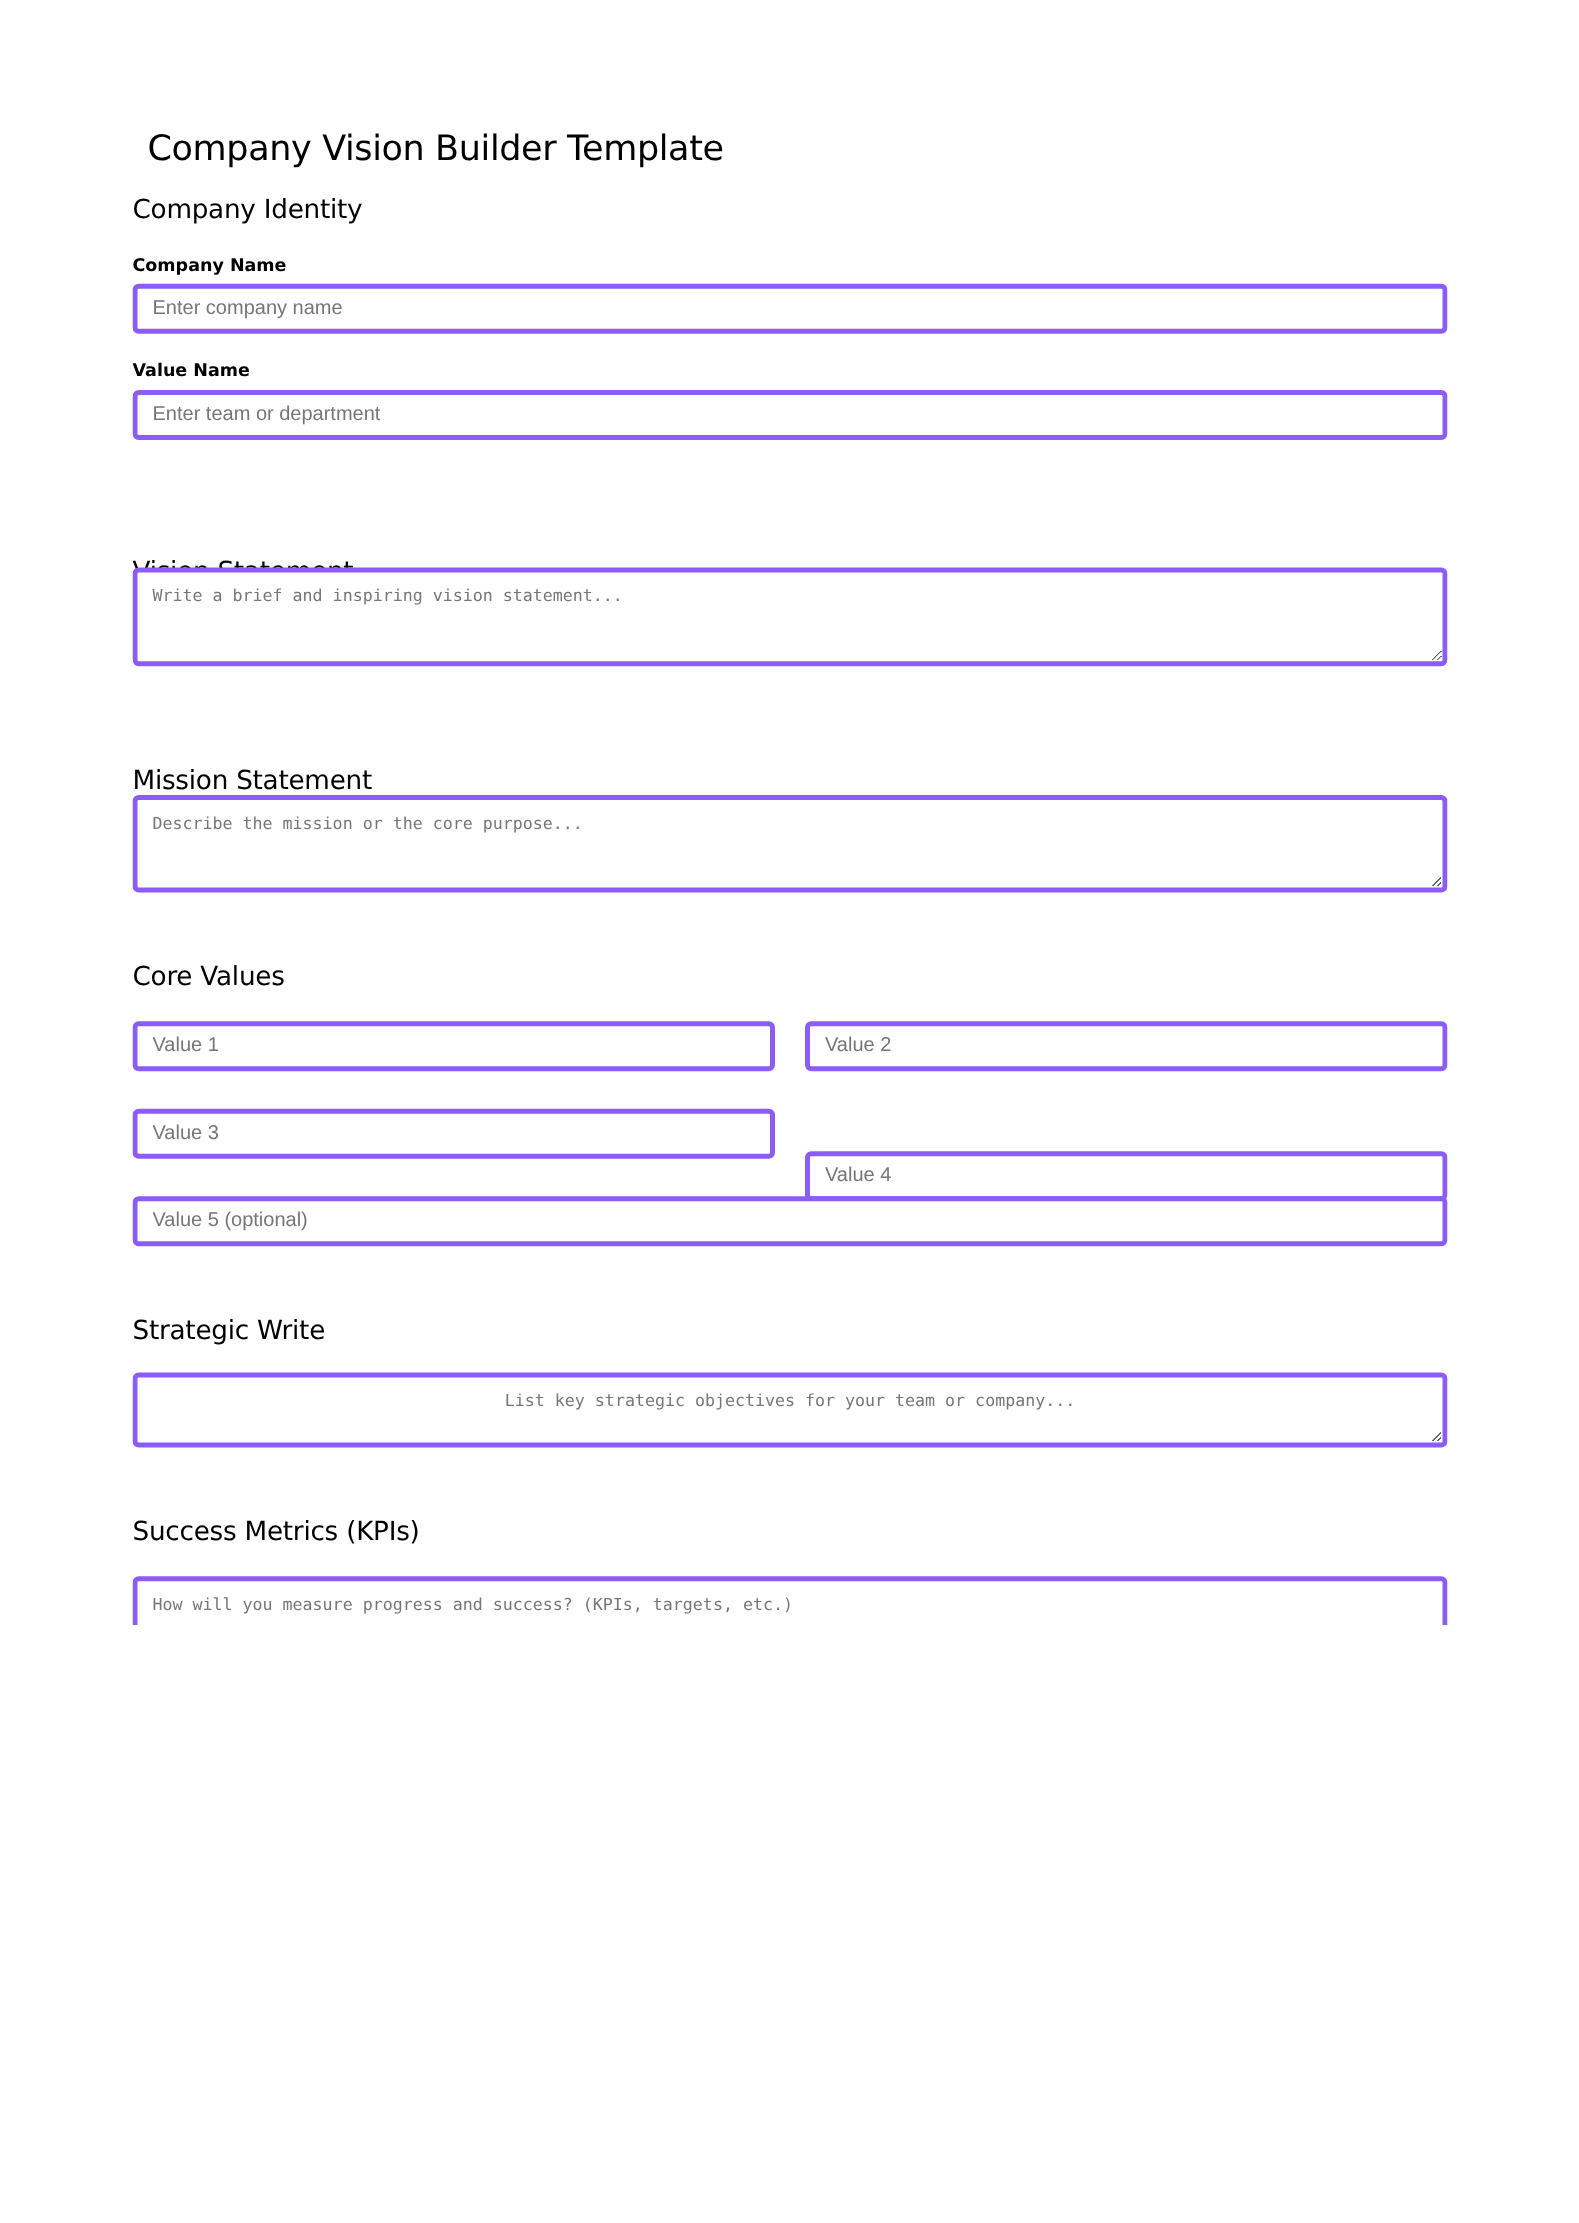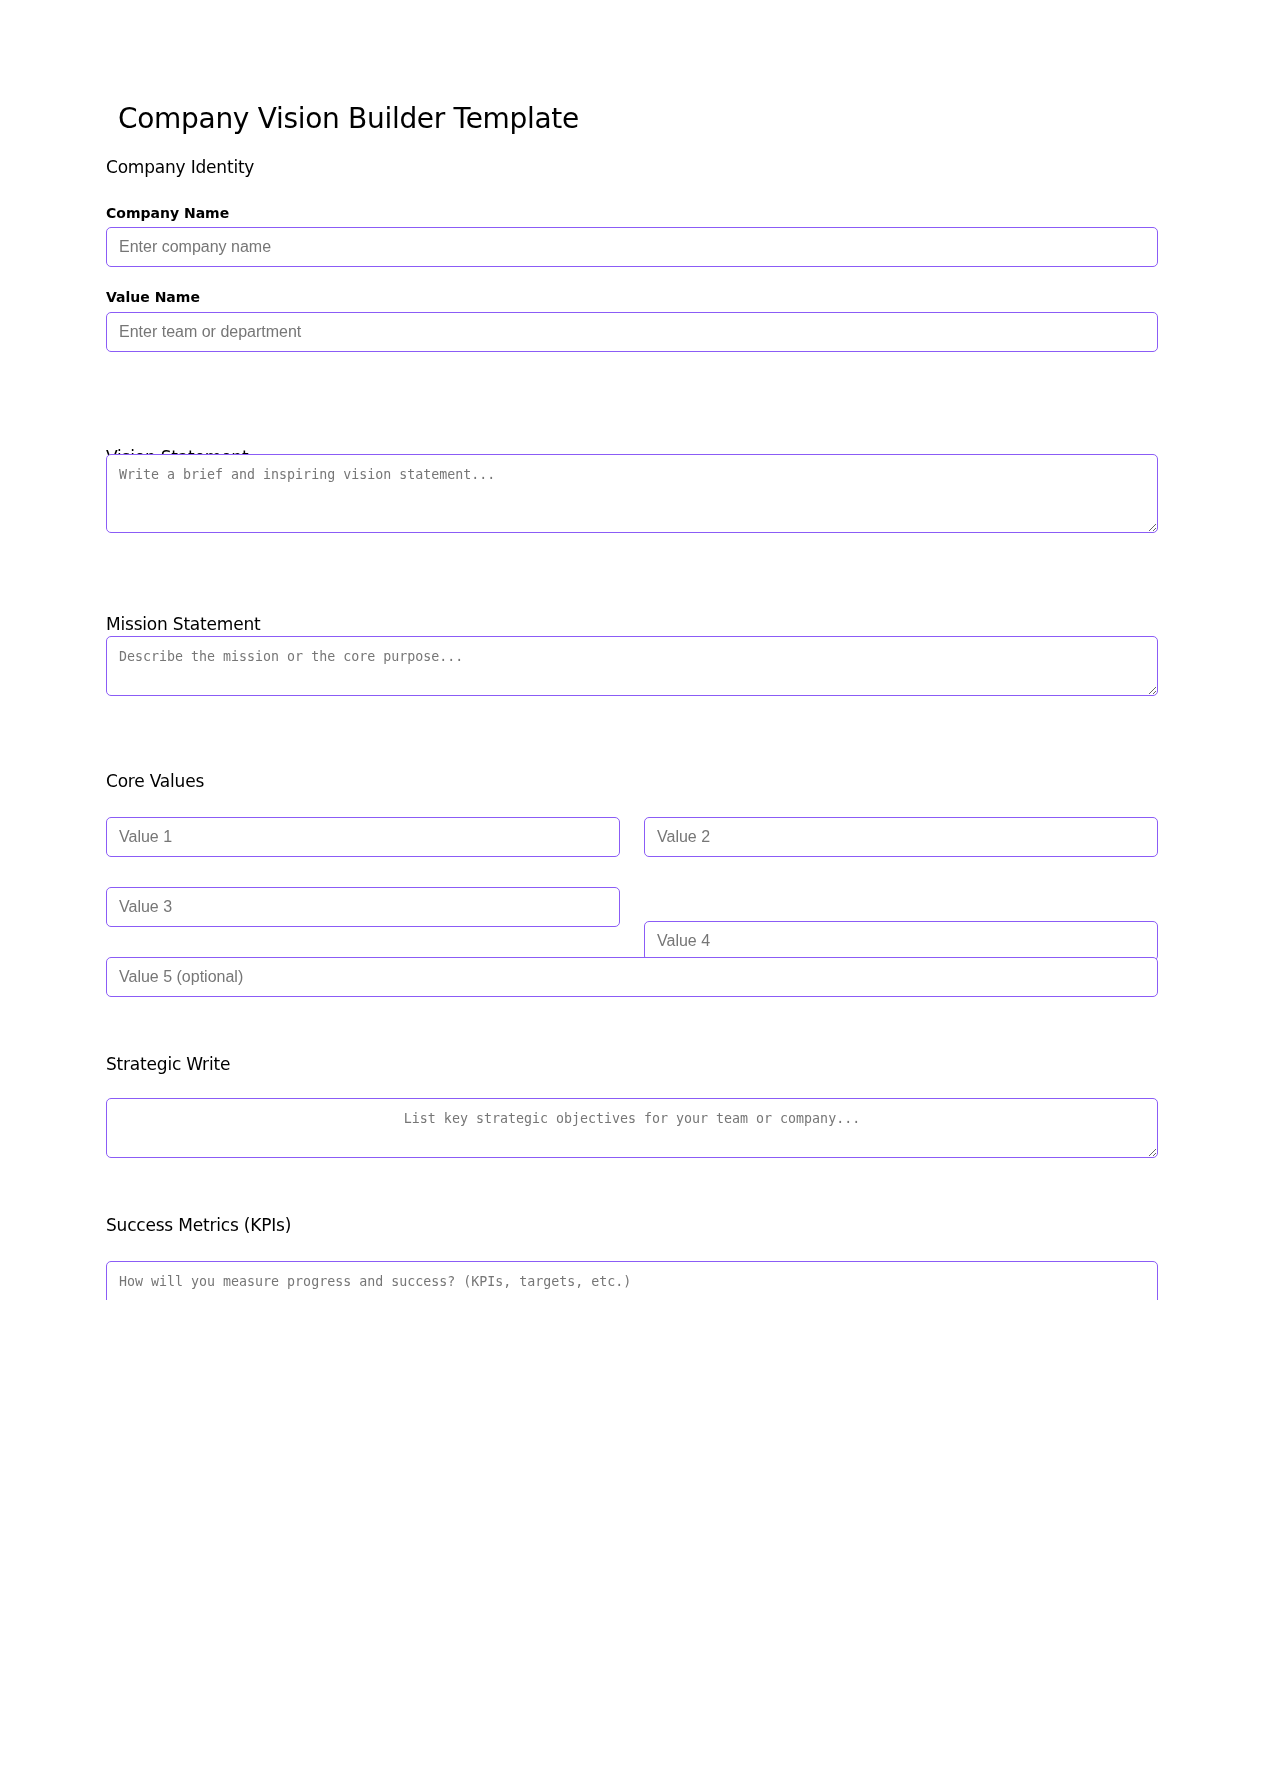--- a/index.html
+++ b/index.html
@@ -30,36 +30,36 @@
       font-weight: 500;
       font-size: 28px;
       line-height: 34px;
       letter-spacing: -0.3px;
       white-space: nowrap;
     }
     h2.section {
       margin: 0;
       font-family: "DejaVu Sans", sans-serif;
       font-weight: 500;
-      font-size: 17px;
+      font-size: 21px;
       line-height: 26px;
       letter-spacing: -0.2px;
       white-space: nowrap;
     }
     .label {
       font-family: "DejaVu Sans", sans-serif;
       font-weight: 600;
       font-size: 14px;
       line-height: 18px;
       white-space: nowrap;
     }
     input.field, textarea.area {
       box-sizing: border-box;
       margin: 0;
-      border: 1px solid #8b5cf6;
+      border: 4px solid #8b5cf6;
       border-radius: 5px;
       background: #fff;
       outline: none;
       color: #222;
     }
     input.field {
       height: 40px;
       padding: 0 12px;
       font-family: "Liberation Sans", sans-serif;
       font-size: 16px;
@@ -93,21 +93,21 @@
   <label class="label abs" style="top:204px; left:0;" for="company-name">Company Name</label>
   <input id="company-name" class="field abs full" type="text" style="top: 227px;" placeholder="Enter company name">
 
   <label class="label abs" style="top:288px; left:0;" for="team-name">Value Name</label>
   <input id="team-name" class="field abs full" type="text" style="top: 312px;" placeholder="Enter team or department">
 
   <h2 class="section abs" style="top:424px; left:0;margin-top:20px;">Vision Statement</h2>
   <textarea class="area abs full" style="top: 454px; height: 79px;" placeholder="Write a brief and inspiring vision statement..."></textarea>
 
   <h2 class="section abs" style="top:587px; left:0;margin-top:24px;">Mission Statement</h2>
-  <textarea class="area abs full" style="top: 636px; height: 60px;" placeholder="Describe the mission or the core purpose..."></textarea>
+  <textarea class="area abs full" style="top: 636px; height: 78px;" placeholder="Describe the mission or the core purpose..."></textarea>
 
   <h2 class="section abs" style="top:768px; left:0;">Core Values</h2>
 
   <input class="field abs col-left" type="text" style="top: 817px;" placeholder="Value 1">
   <input class="field abs col-right" type="text" style="top: 817px;" placeholder="Value 2">
 
   <input class="field abs col-left" type="text" style="top: 887px;" placeholder="Value 3">
   <input class="field abs col-right" type="text" style="top: 921px;" placeholder="Value 4">
 
   <input class="field abs full" type="text" style="top: 957px;" placeholder="Value 5 (optional)">

